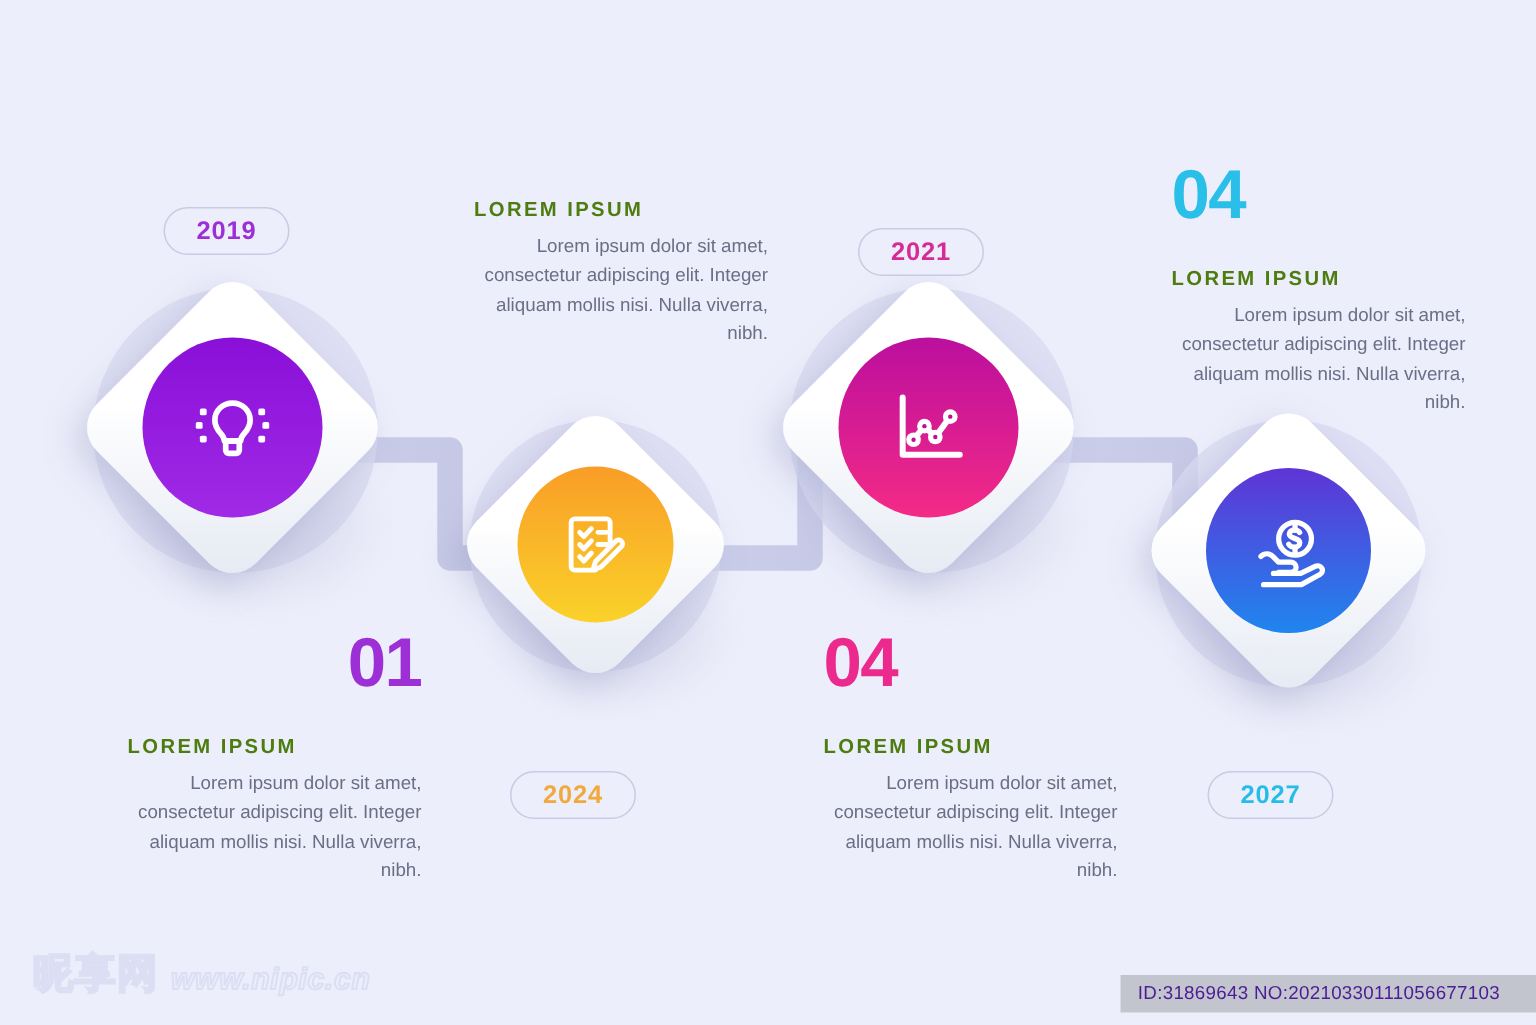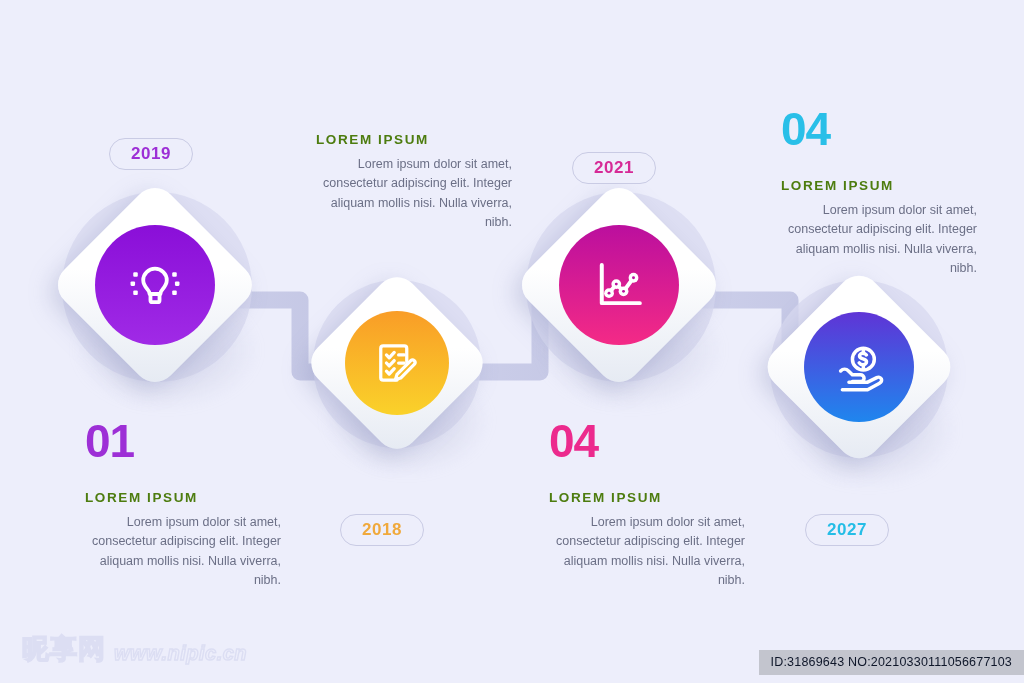--- a/index.html
+++ b/index.html
@@ -97,23 +97,23 @@
   .wm .url {
     font-size: 20px; font-style: italic; font-weight: bold;
     color: #edeefb;
     -webkit-text-stroke: 1.4px #dcdef3;
     letter-spacing: .5px;
     padding-bottom: 2px;
   }
   .idbar {
     position: absolute; right: 0; bottom: 8px; z-index: 8;
     background: #c3c5ce;
-    color: #0f172a;
+    color: #4c1d95;
     font-size: 12.5px;
-    padding: 5px 12px 6px 12px;
+    padding: 5px 24px 6px 12px;
     letter-spacing: .2px;
   }
 </style>
 </head>
 <body>
 
 <div id="stage">
 
   <svg class="connectors" viewBox="0 0 1024 683">
     <defs>
@@ -147,21 +147,21 @@
         </g>
       </svg>
     </div>
   </div>
 
   <div class="year-pill" style="left:109px; top:138px;">
     <span style="color: rgb(157, 47, 214);">2019</span>
   </div>
 
   <div class="txt" style="left:85px; top:418px;">
-    <div class="num" style="color:#9d2fd6;">01</div>
+    <div class="num" style="color:#9d2fd6;text-align:right;">01</div>
     <div class="head">LOREM IPSUM</div>
     <div class="body">Lorem ipsum dolor sit amet, consectetur adipiscing elit. Integer aliquam mollis nisi. Nulla viverra, nibh.</div>
   </div>
 
   <div class="node" style="left:295px; top:268px; width:200px; height:215px;">
     <div class="halo" style="left:18px; top:12px; width:168px; height:168px;"></div>
     <div class="shadow" style="left:28px; top:96px; width:168px; height:112px;"></div>
     <div class="diamond" style="left:35px; top:28px; width:134px; height:134px;"></div>
     <div class="disc" style="left:50px; top:43px; width:104px; height:104px; background:linear-gradient(180deg,#f99d27,#fad22a);">
       <svg width="52" height="52" viewBox="0 0 64 64">
@@ -172,21 +172,21 @@
           <path d="M19 42l3.4 3.6L28.6 39"></path>
           <path d="M34 22h7"></path>
           <path d="M34 32h7"></path>
           <path d="M53.5 33.5l-17 17-6.5 2 2-6.5 17-17a3.2 3.2 0 0 1 4.5 4.5z"></path>
         </g>
       </svg>
     </div>
   </div>
 
   <div class="year-pill" style="left:340px; top:514px;">
-    <span style="color: rgb(240, 169, 60);">2018</span>
+    <span style="color: rgb(240, 169, 60);">2024</span>
   </div>
 
   <div class="txt" style="left:316px; top:106px;">
     <div class="head">LOREM IPSUM</div>
     <div class="body">Lorem ipsum dolor sit amet, consectetur adipiscing elit. Integer aliquam mollis nisi. Nulla viverra, nibh.</div>
   </div>
 
   <div class="node" style="left:512px; top:180px; width:215px; height:235px;">
     <div class="halo" style="left:14px; top:12px; width:190px; height:190px;"></div>
     <div class="shadow" style="left:26px; top:110px; width:186px; height:120px;"></div>

